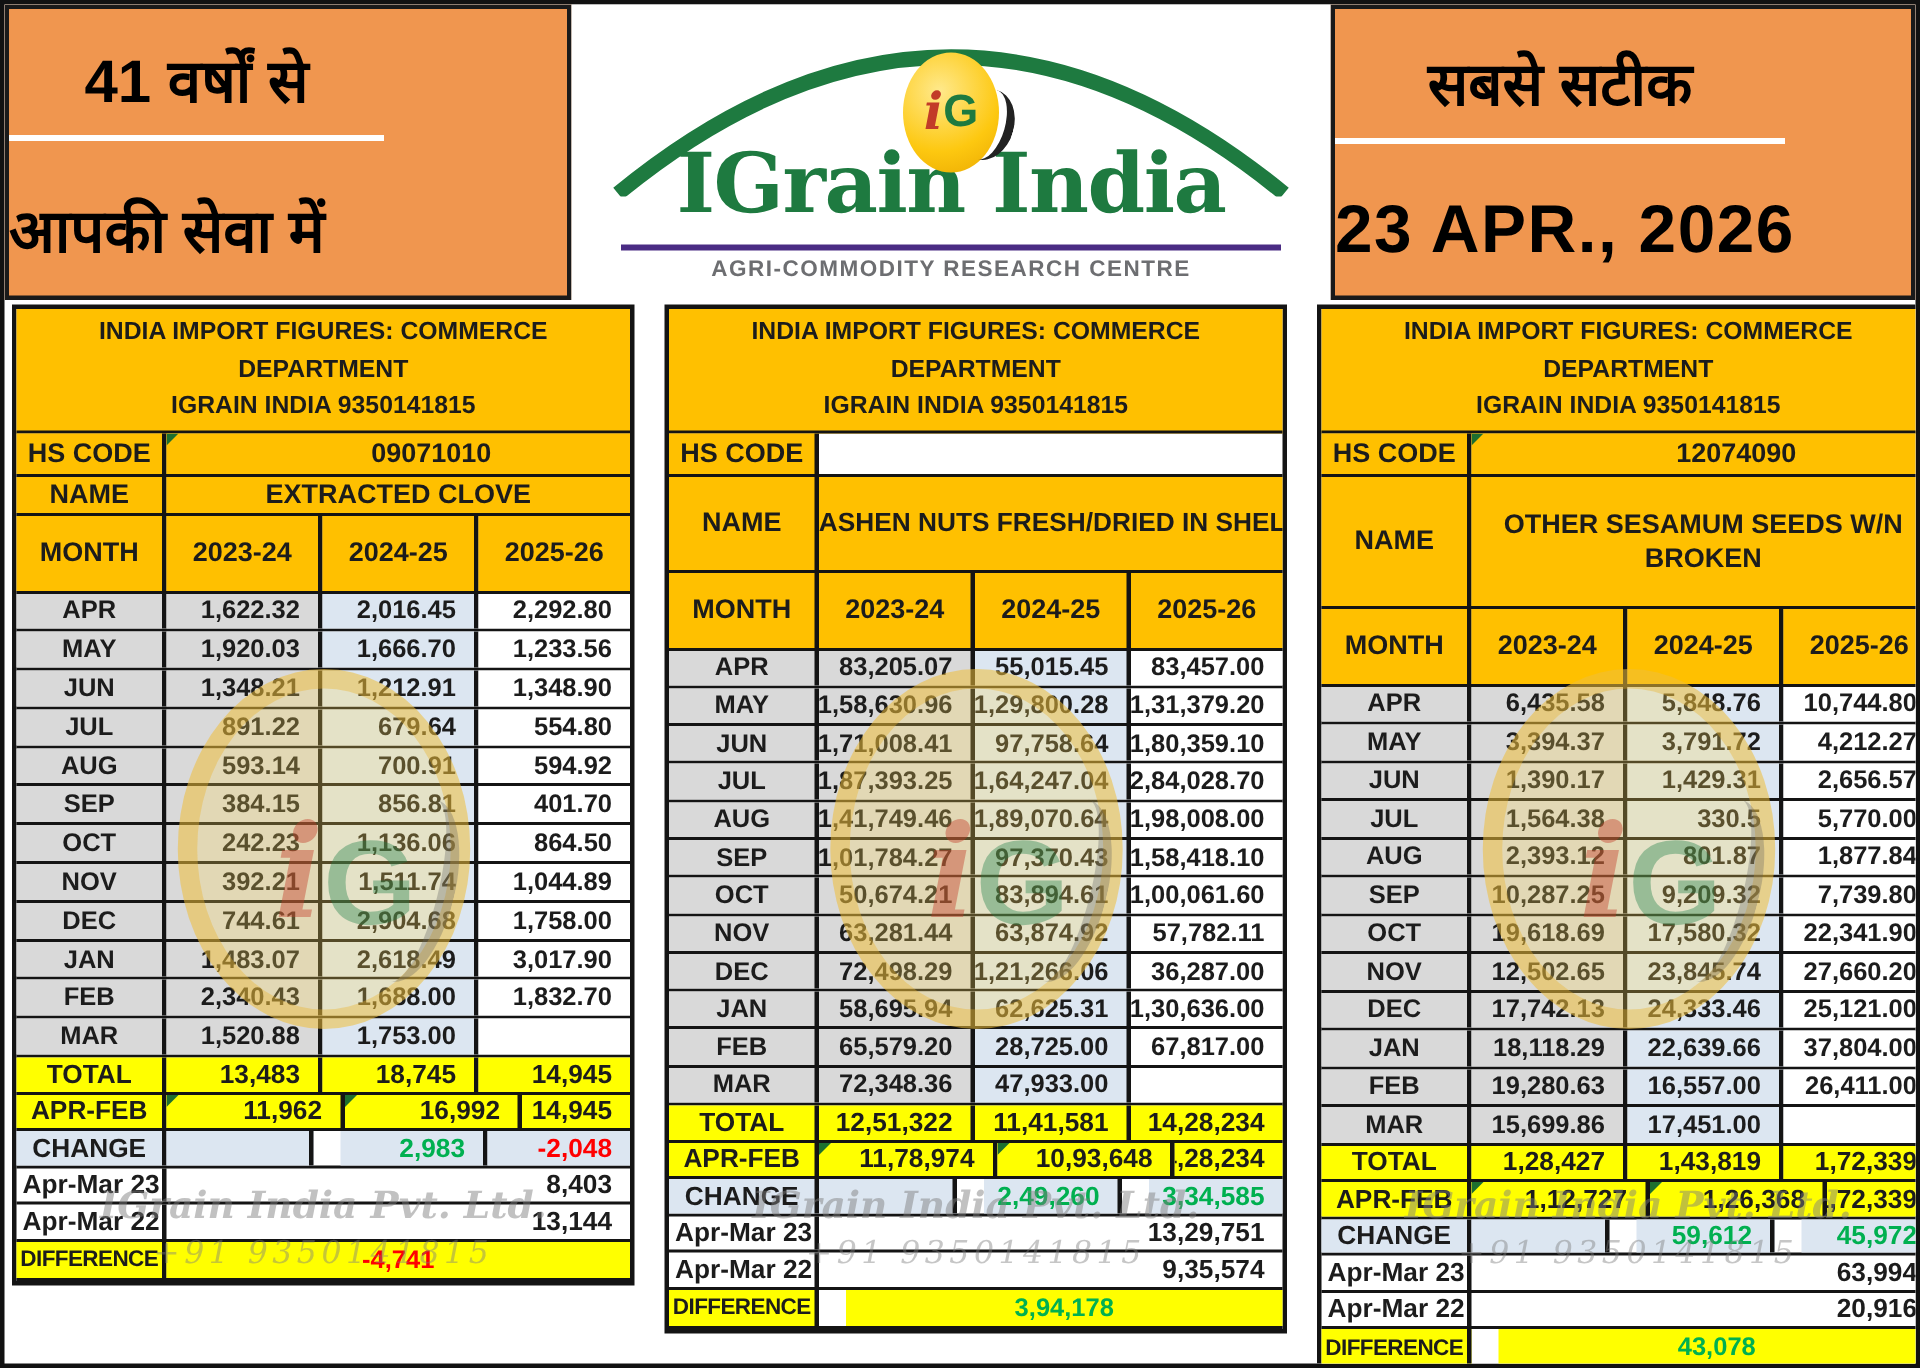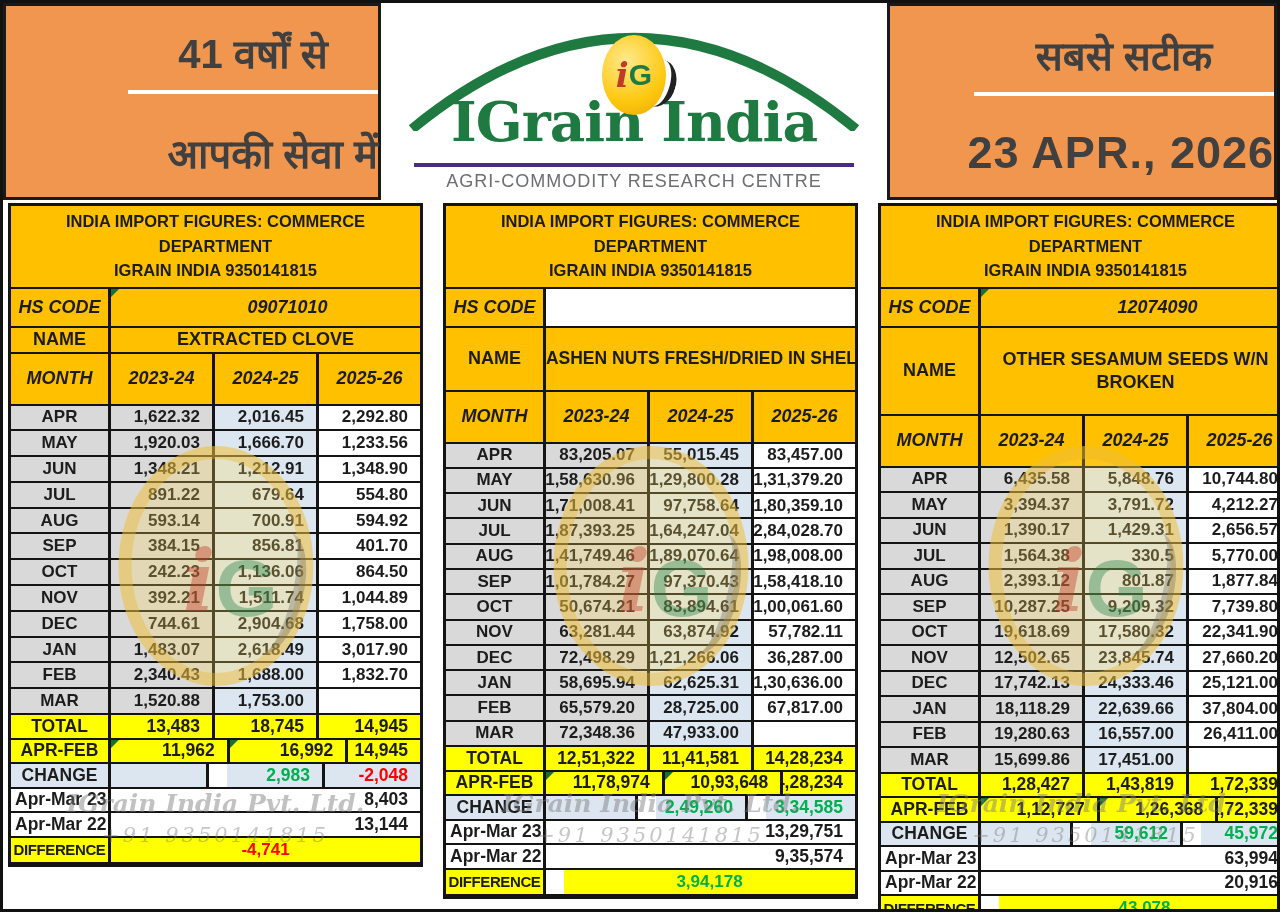--- a/index.html
+++ b/index.html
@@ -7,22 +7,22 @@
   body {
     font-family: "Liberation Sans", sans-serif;
     background: #ffffff;
     border: 3px solid #111;
     position: relative;
   }
   
   .banner { display: flex; height: 197px; background: #fff; }
   .banner-left, .banner-right {
     background: var(--banner_orange); border: 3px solid #1a1a1a;
-    display: flex; flex-direction: column; align-items: flex-end; justify-content: center;
-    color: #404040; font-weight: bold; gap: 21px;
+    display: flex; flex-direction: column; align-items: flex-start; justify-content: center;
+    color: #000000; font-weight: bold; gap: 21px;
   }
   .banner-left { width: 378px; }
   .banner-right { width: 390px; }
   .bl-line1, .br-line1 {
     font-size: 40px; text-align: center;
     border-bottom: 4px solid #fff; padding: 2px 14px 10px; margin-bottom: 10px;
     min-width: 250px;
   }
   .br-line1 { min-width: 300px; }
   .bl-line2 { font-size: 40px; text-align: center; }
@@ -40,45 +40,45 @@
     border-right: 6px solid #222; border-radius: 50%; transform: rotate(16deg);
   }
   .badge-i { font-family: "DejaVu Serif", serif; font-style: italic; font-weight: bold; font-size: 34px; color: #c23b28; }
   .badge-g { font-weight: bold; font-size: 30px; color: var(--brand_green); }
   .logo-word {
     position: absolute; top: 86px; width: 100%; text-align: center;
     font-family: "DejaVu Serif", serif; font-weight: bold; font-size: 55px;
     color: var(--brand_green); letter-spacing: -1px; z-index: 2;
   }
   .logo-rule { position: absolute; top: 160px; left: 50%; transform: translateX(-50%); width: 440px; height: 4px; background: var(--brand_purple); }
-  .logo-sub { position: absolute; top: 168px; width: 100%; text-align: center; font-size: 18px; color: #6d6e71; letter-spacing: 1px; }
+  .logo-sub { position: absolute; top: 168px; width: 100%; text-align: center; font-size: 15px; color: #6d6e71; letter-spacing: 1px; font-weight: bold; }
   
   #tables-row { display: flex; gap: 20px; padding: 3px 0 0 5px; align-items: flex-start; justify-content: space-between; }
   .gtable {
     position: relative; width: 415px; flex: none;
     border: 3px solid #141414; background: #fff;
     font-weight: bold; color: #1c1c1c;
   }
   .t0 { --name-h: 26px; --data-h: 25.8px; }
   .t1 { --name-h: 64px; --data-h: 25.3px; }
   .t2 { --name-h: 88px; --data-h: 25.5px; }
   .t-title { background: var(--table_header_amber); border-bottom: 2px solid #141414; padding: 3px 0 4px; }
   .t-title-line { text-align: center; font-size: 16.5px; line-height: 24.5px; }
   .trow { display: flex; border-bottom: 2px solid #141414; }
   .trow:last-of-type { border-bottom: none; }
   .tcell { display: flex; align-items: center; font-size: 17px; overflow: hidden; }
   .lab { width: 100px; flex: none; border-right: 3px solid #141414; justify-content: center; text-align: center; }
   .val { flex: 1; border-right: 3px solid #141414; }
   .val:last-child { border-right: none; }
-  .r-hs { height: 39px; font-style: italic; }
+  .r-hs { height: 29px; }
   .r-hs .tcell, .r-name .tcell, .r-mh .tcell { font-size: 18px; }
   .r-name { height: var(--name-h); }
   .name-value { line-height: 23px; padding: 0 4px; }
   .t1 .name-value { white-space: nowrap; font-size: 17.5px; }
-  .r-mh { height: 52px; font-style: italic; }
+  .r-mh { height: 52px; }
   .r-data { height: var(--data-h); }
   .r-foot { height: 24.5px; }
   .r-foot .tcell { font-size: 17.5px; }
   .r-diff { height: 26px; }
   .ctr { justify-content: center; text-align: center; }
   .num { justify-content: flex-end; padding-right: 12px; }
   .left { justify-content: flex-start; padding-left: 4px; }
   .merged { flex: 1; }
   .ctrv { justify-content: center; padding-right: 0; }
   .bg-amber { background: var(--table_header_amber); }

